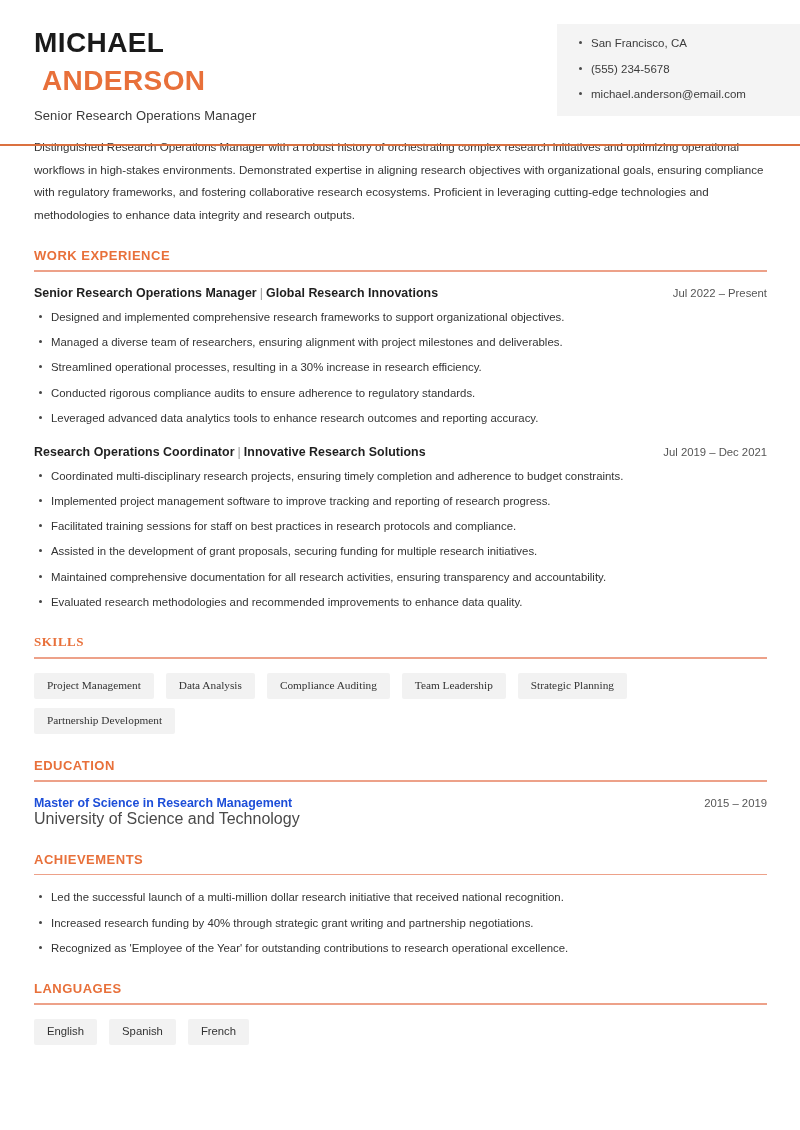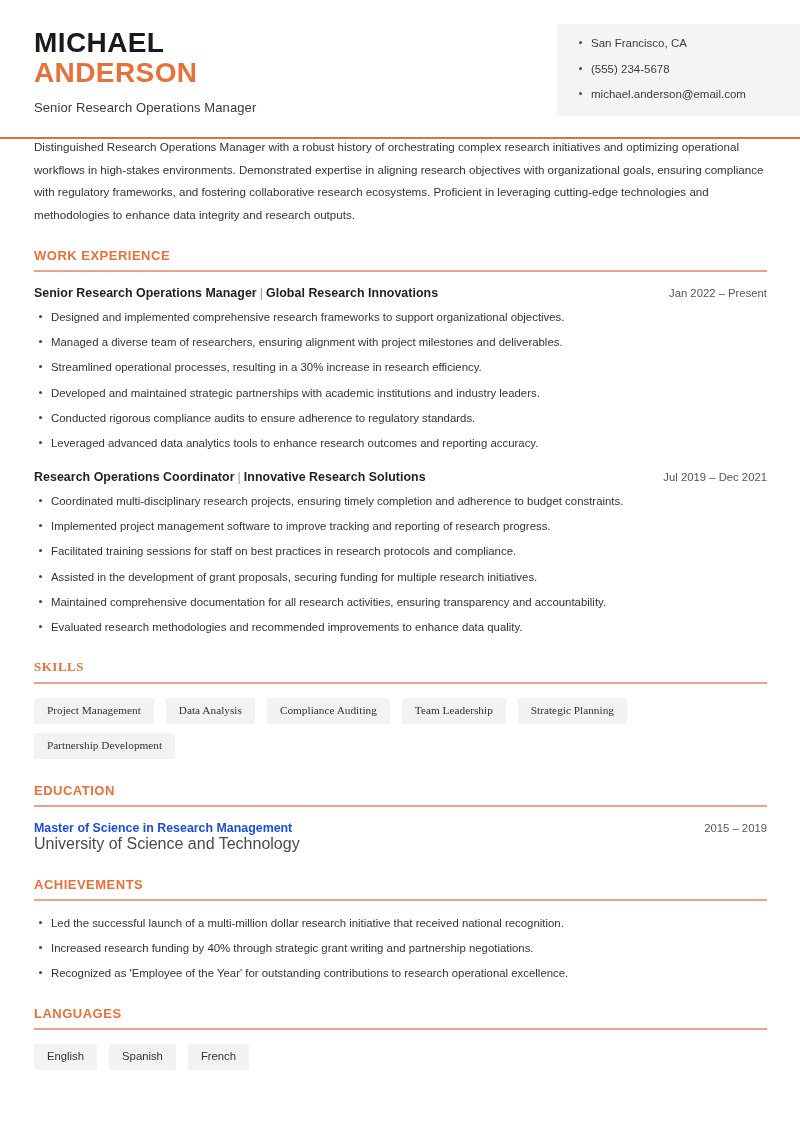--- a/index.html
+++ b/index.html
@@ -48,21 +48,21 @@
     color: #1a1a1a;
     line-height: 1.07;
     margin: 0;
   }
   .name-line2 {
     font-size: 28px;
     font-weight: 700;
     letter-spacing: 0.4px;
     color: #E8703A;
     line-height: 1.07;
-    margin: 0;
+    margin: 8px;
   }
   .job-title {
     font-size: 13px;
     font-weight: 400;
     color: #3a3a3a;
     margin-top: 12px;
     letter-spacing: 0.1px;
   }
 
   .contact-panel {
@@ -260,27 +260,26 @@
 
     <div class="section sec-experience">
       <div class="section-title">WORK EXPERIENCE</div>
       <div class="section-rule"></div>
 
       <div class="exp-entry">
         <div class="exp-head">
           <div class="exp-role">
             <span>Senior Research Operations Manager</span><span class="exp-sep">|</span><span>Global Research Innovations</span>
           </div>
-          <div class="exp-dates">Jan 2022 – Present</div>
+          <div class="exp-dates">Jul 2022 – Present</div>
         </div>
         <ul class="bullets">
           <li><span class="b-dot"></span><span>Designed and implemented comprehensive research frameworks to support organizational objectives.</span></li>
           <li><span class="b-dot"></span><span>Managed a diverse team of researchers, ensuring alignment with project milestones and deliverables.</span></li>
           <li><span class="b-dot"></span><span>Streamlined operational processes, resulting in a 30% increase in research efficiency.</span></li>
-          <li><span class="b-dot"></span><span>Developed and maintained strategic partnerships with academic institutions and industry leaders.</span></li>
           <li><span class="b-dot"></span><span>Conducted rigorous compliance audits to ensure adherence to regulatory standards.</span></li>
           <li><span class="b-dot"></span><span>Leveraged advanced data analytics tools to enhance research outcomes and reporting accuracy.</span></li>
         </ul>
       </div>
 
       <div class="exp-entry">
         <div class="exp-head">
           <div class="exp-role">
             <span>Research Operations Coordinator</span><span class="exp-sep">|</span><span>Innovative Research Solutions</span>
           </div>

